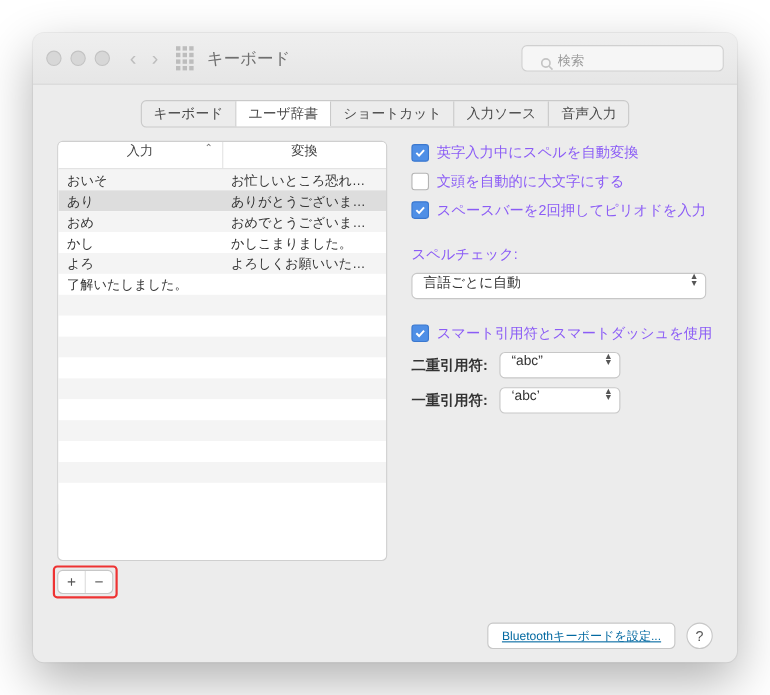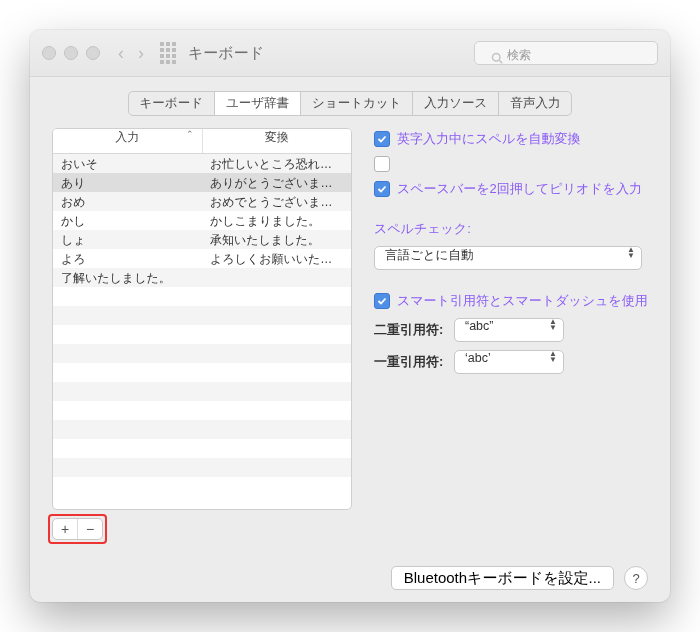--- a/index.html
+++ b/index.html
@@ -91,21 +91,21 @@
   .form-row{display:flex;align-items:center;gap:10px;}
   .form-row .flab{width:70px;text-align:left;font-weight:bold;}
   
   .footer{
     height:48px;border-top:0;
     display:flex;align-items:center;justify-content:flex-end;
     padding:0 22px;gap:10px;
   }
   .btn{
     height:22px;border:1px solid #c7c7c7;border-radius:5px;background:#fff;
-    padding:0 12px;display:flex;align-items:center;font-size:15px;color:#000000;
+    padding:0 12px;display:flex;align-items:center;font-size:11px;color:#0369a1;text-decoration:underline;
   }
   .help{
     width:22px;height:22px;border:1px solid #c7c7c7;border-radius:50%;background:#fff;
     display:flex;align-items:center;justify-content:center;color:#555;font-size:13px;
   }
 </style>
 </head>
 <body>
 
 <div class="window">
@@ -178,24 +178,20 @@
             </div>
             <div class="row">
               <div class="cell">おめ</div>
               <div class="cell">おめでとうございます。</div>
             </div>
             <div class="row">
               <div class="cell">かし</div>
               <div class="cell">かしこまりました。</div>
             </div>
             <div class="row">
-              <div class="cell">しょ</div>
-              <div class="cell">承知いたしました。</div>
-            </div>
-            <div class="row">
               <div class="cell">よろ</div>
               <div class="cell">よろしくお願いいたしま…</div>
             </div>
             <div class="row">
               <div class="cell">了解いたしました。</div>
             </div>
             <div class="row">
               <div class="cell"></div>
               <div class="cell"></div>
             </div>
@@ -251,20 +247,21 @@
       <div class="chk-row">
         <span class="chk on">
             <svg viewBox="0 0 10 10">
               <polyline points="1.5,5 4,7.5 8.5,2.5" fill="none" stroke="#fff" stroke-width="1.8"></polyline>
             </svg>
           </span>
         <span class="lbl">英字入力中にスペルを自動変換</span>
       </div>
       <div class="chk-row">
         <span class="chk"></span>
+        <span class="lbl">文頭を自動的に大文字にする</span>
       </div>
       <div class="chk-row">
         <span class="chk on">
             <svg viewBox="0 0 10 10">
               <polyline points="1.5,5 4,7.5 8.5,2.5" fill="none" stroke="#fff" stroke-width="1.8"></polyline>
             </svg>
           </span>
         <span class="lbl">スペースバーを2回押してピリオドを入力</span>
       </div>
 

